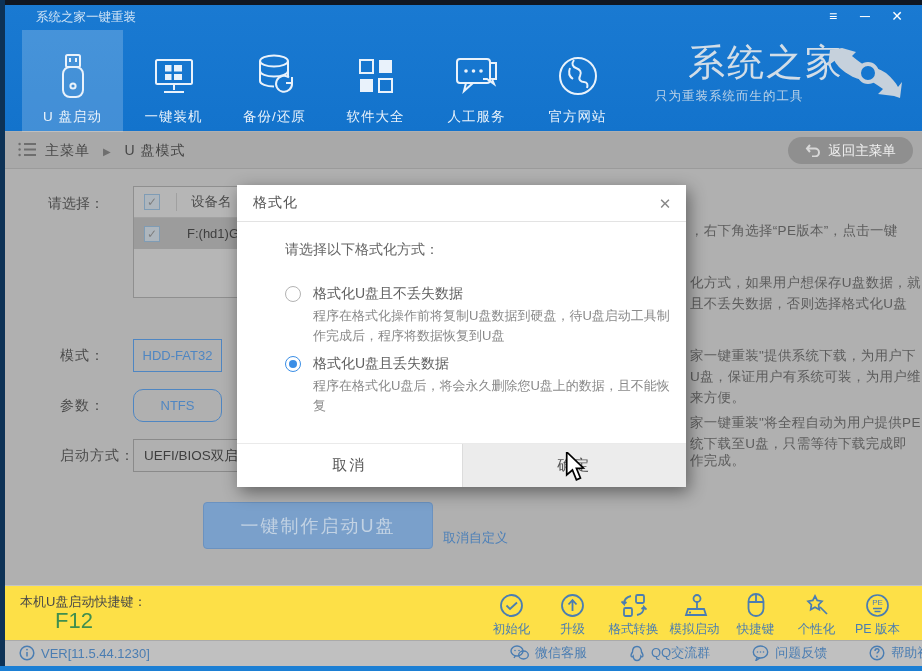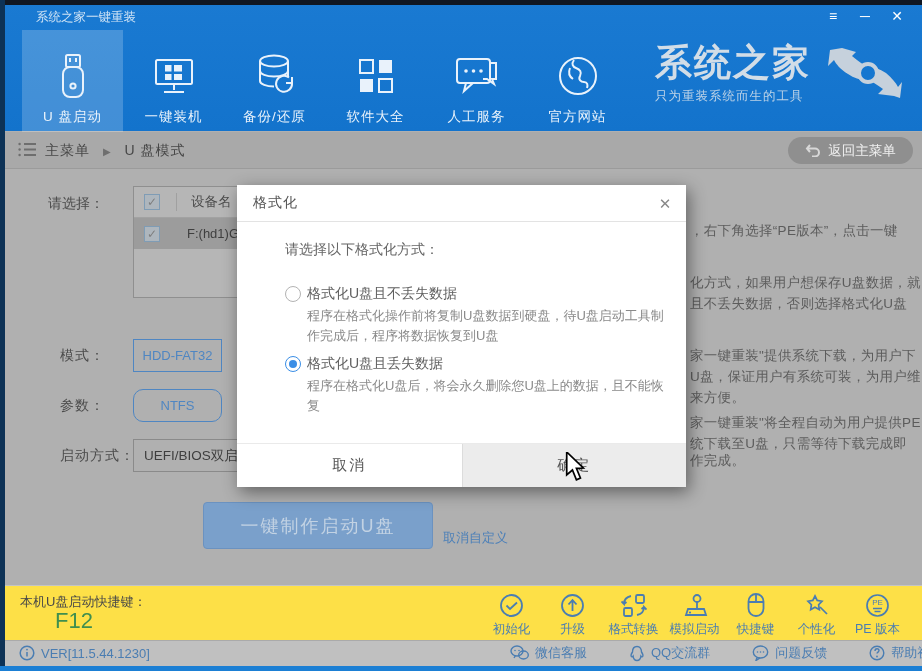--- a/index.html
+++ b/index.html
@@ -20,21 +20,21 @@
   .header { left:0; top:0; width:922px; height:131px; background:linear-gradient(180deg,#1a7ad2,#1373cc); }
   .win-title { left:36px; top:9px; font-size:12.5px; color:#cfe3f5; }
   .win-controls { right:14px; top:6px; display:flex; gap:10px; }
   .win-btn { width:22px; height:20px; color:#fff; font-size:14px; text-align:center; line-height:20px; cursor:default; }
   .nav { left:22px; top:30px; display:flex; }
   .nav-item { width:101px; height:108px; display:flex; flex-direction:column; align-items:center; justify-content:flex-end; padding-bottom:12px; color:#eaf3fb; }
   .nav-item.active { background:rgba(255,255,255,0.20); }
   .nav-icon { height:52px; display:flex; align-items:center; justify-content:center; }
   .nav-label { font-size:13.5px; margin-top:6px; letter-spacing:1px; }
   .brand { left:655px; top:42px; width:250px; }
-  .brand-name { font-size:37px; font-weight:bold; color:#d2dde7; letter-spacing:2px; line-height:1.15; }
+  .brand-name { font-size:37px; font-weight:normal; color:#d2dde7; letter-spacing:2px; line-height:1.15;margin-left:33px; }
   .brand-tagline { font-size:12.5px; color:#bdd3e7; margin-top:3px; letter-spacing:1px; }
   .brand-swoosh { left:812px; top:42px; }
 
   
   .crumbbar { left:5px; top:132px; width:917px; height:37px; background:#a9a9a9; border-bottom:1px solid #9b9b9b; }
   .crumb-menu-icon { position:absolute; left:13px; top:10px; }
   .crumb-text { position:absolute; left:40px; top:10px; font-size:14px; color:#474747; letter-spacing:1px; }
   .crumb-sep { color:#6f6f6f; font-size:10px; margin:0 8px; }
   .back-btn { position:absolute; left:783px; top:5px; width:125px; height:27px; background:#8f8f8f; border-radius:14px;
     display:flex; align-items:center; justify-content:center; gap:7px; color:#efefef; font-size:13.5px; }
@@ -78,21 +78,21 @@
   
   .modal { left:237px; top:185px; width:449px; height:302px; background:#ffffff; box-shadow:3px 5px 16px rgba(0,0,0,0.45); }
   .modal-head { height:37px; border-bottom:1px solid #e3e3e3; display:flex; align-items:center; }
   .modal-title { margin-left:16px; font-size:14px; color:#555; letter-spacing:1px; }
   .modal-close { position:absolute; right:10px; top:8px; width:22px; height:22px; text-align:center; line-height:22px; color:#888; font-size:15px; }
   .modal-prompt { position:absolute; left:48px; top:56px; font-size:14px; color:#666; }
   .radio-opt { position:absolute; left:48px; display:flex; }
   .radio { width:16px; height:16px; border-radius:50%; border:1px solid #b3b3b3; background:#fff; flex:none; margin-top:1px; }
   .radio.sel { border-color:#3a8ee6; display:flex; align-items:center; justify-content:center; }
   .radio.sel::after { content:""; width:8px; height:8px; border-radius:50%; background:#3a8ee6; }
-  .radio-body { margin-left:6px; width:368px; }
+  .radio-body { margin-left:12px; width:368px; }
   .radio-label { font-size:14px; color:#5f5f5f; }
   .radio-desc { font-size:13px; color:#8a8a8a; line-height:1.55; margin-top:3px; }
   .modal-foot { position:absolute; left:0; bottom:0; width:449px; height:44px; display:flex; border-top:1px solid #eaeaea; }
   .mbtn { width:50%; height:100%; display:flex; align-items:center; justify-content:center; font-size:15px; color:#555; letter-spacing:2px; }
   .mbtn.cancel { background:#fff; }
   .mbtn.ok { background:#ececec; border-left:1px solid #dcdcdc; }
 
   .cursor { left:565px; top:452px; }
   svg { display:block; }
 </style>

